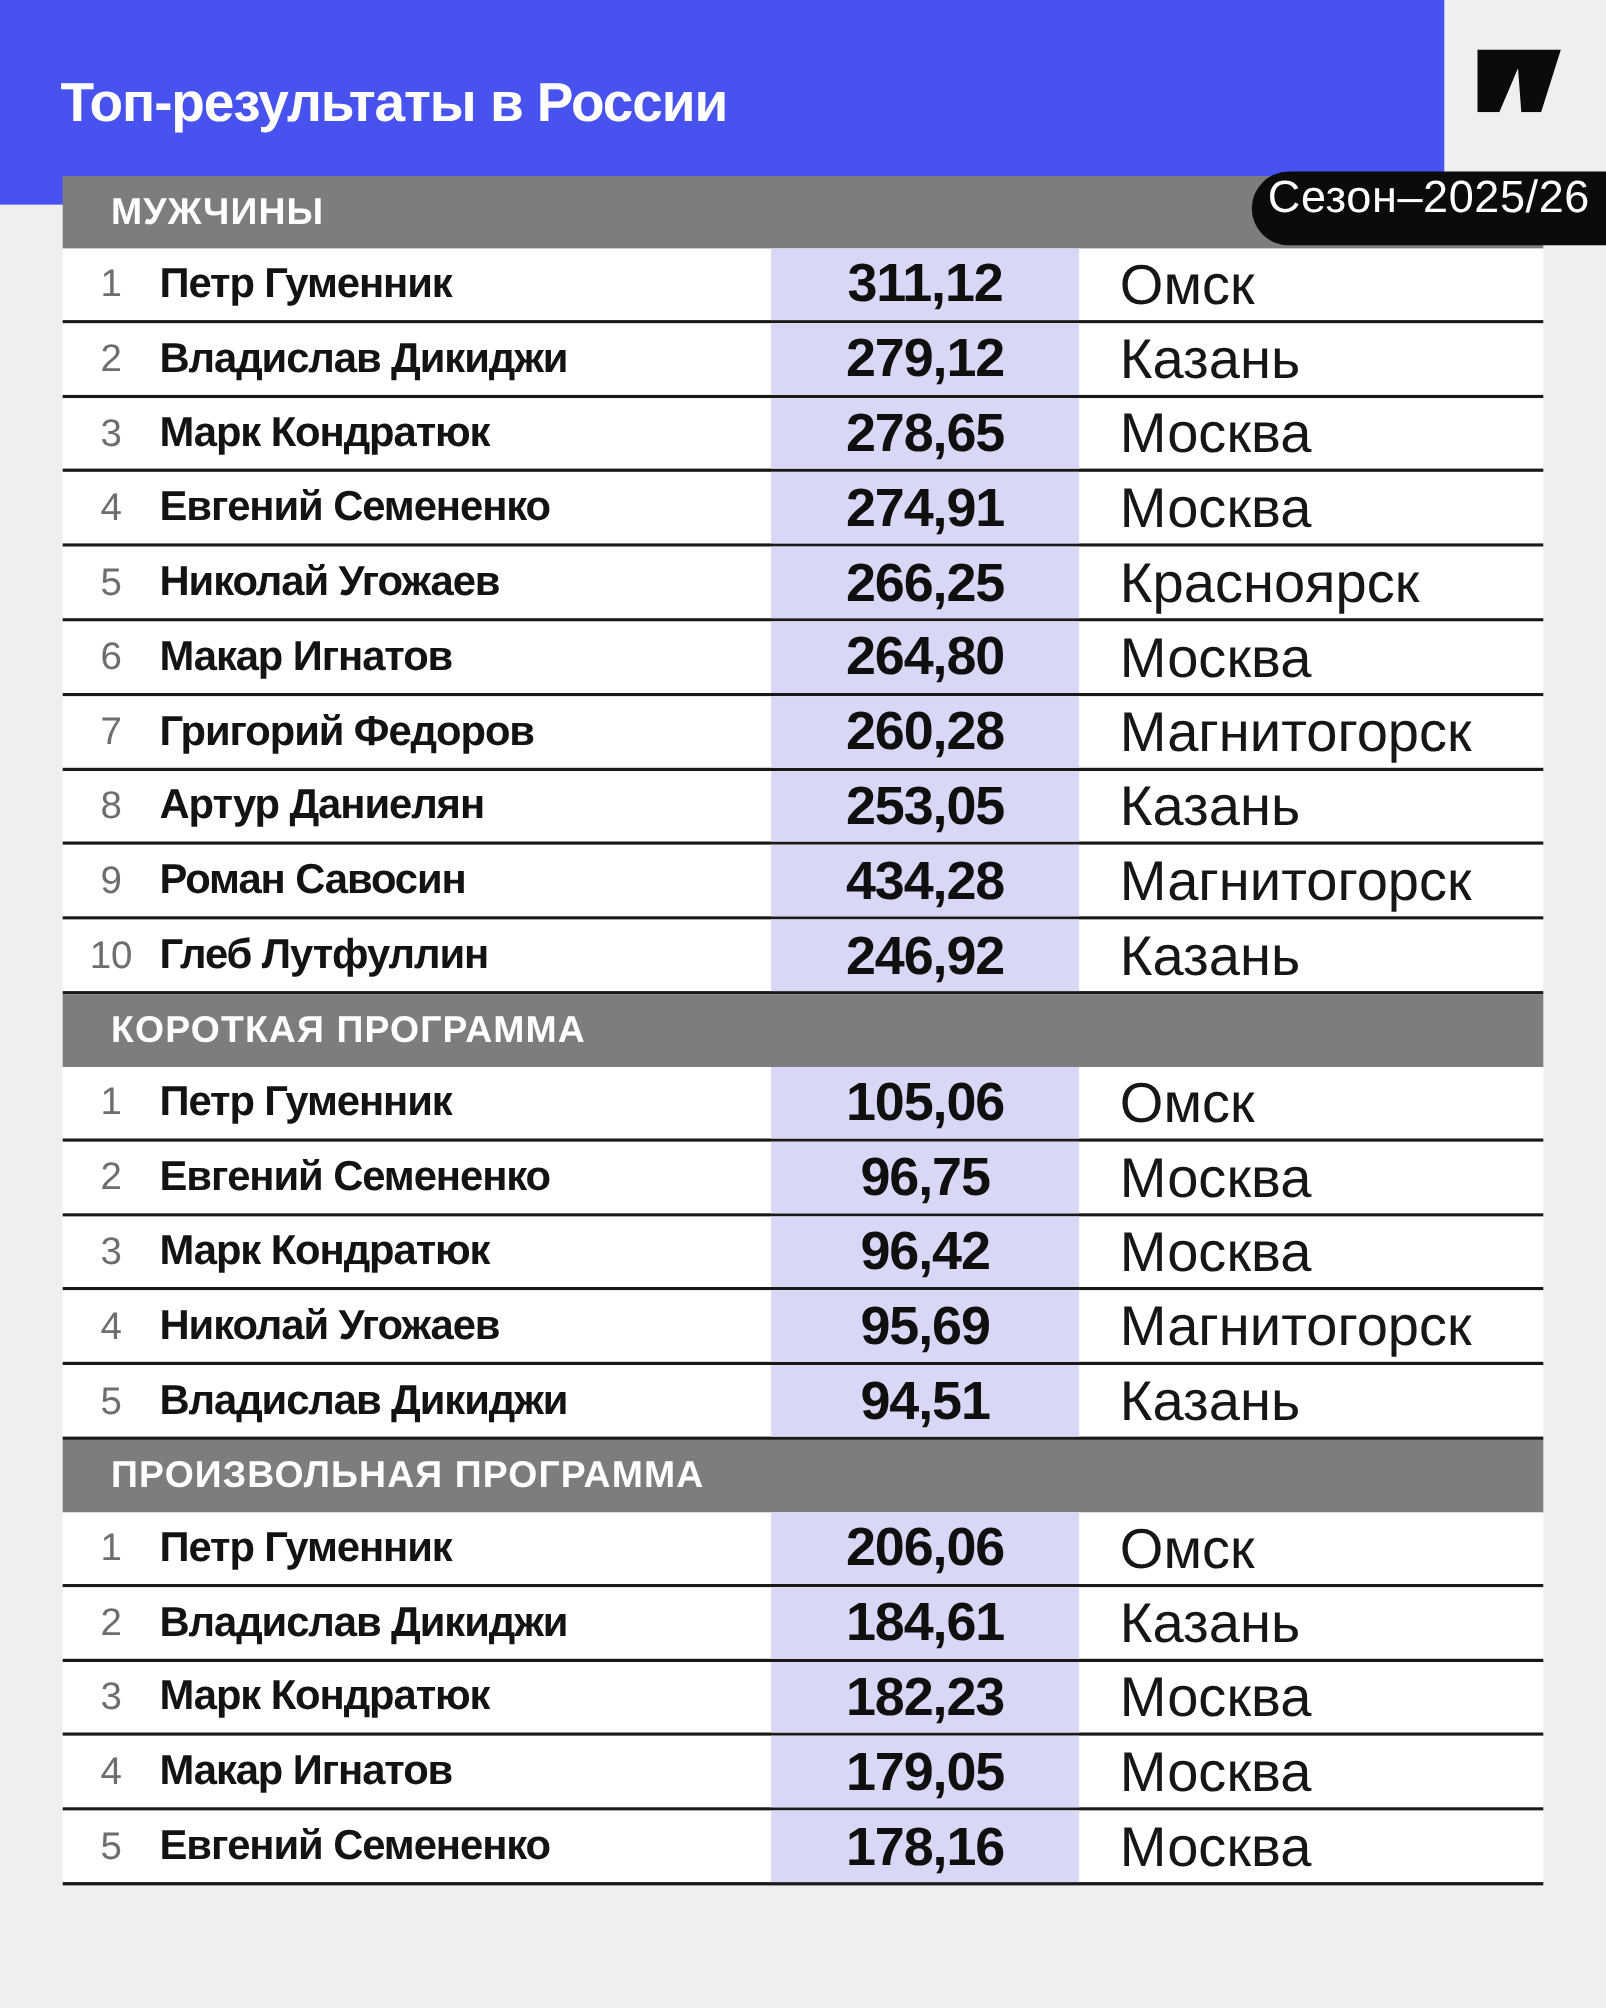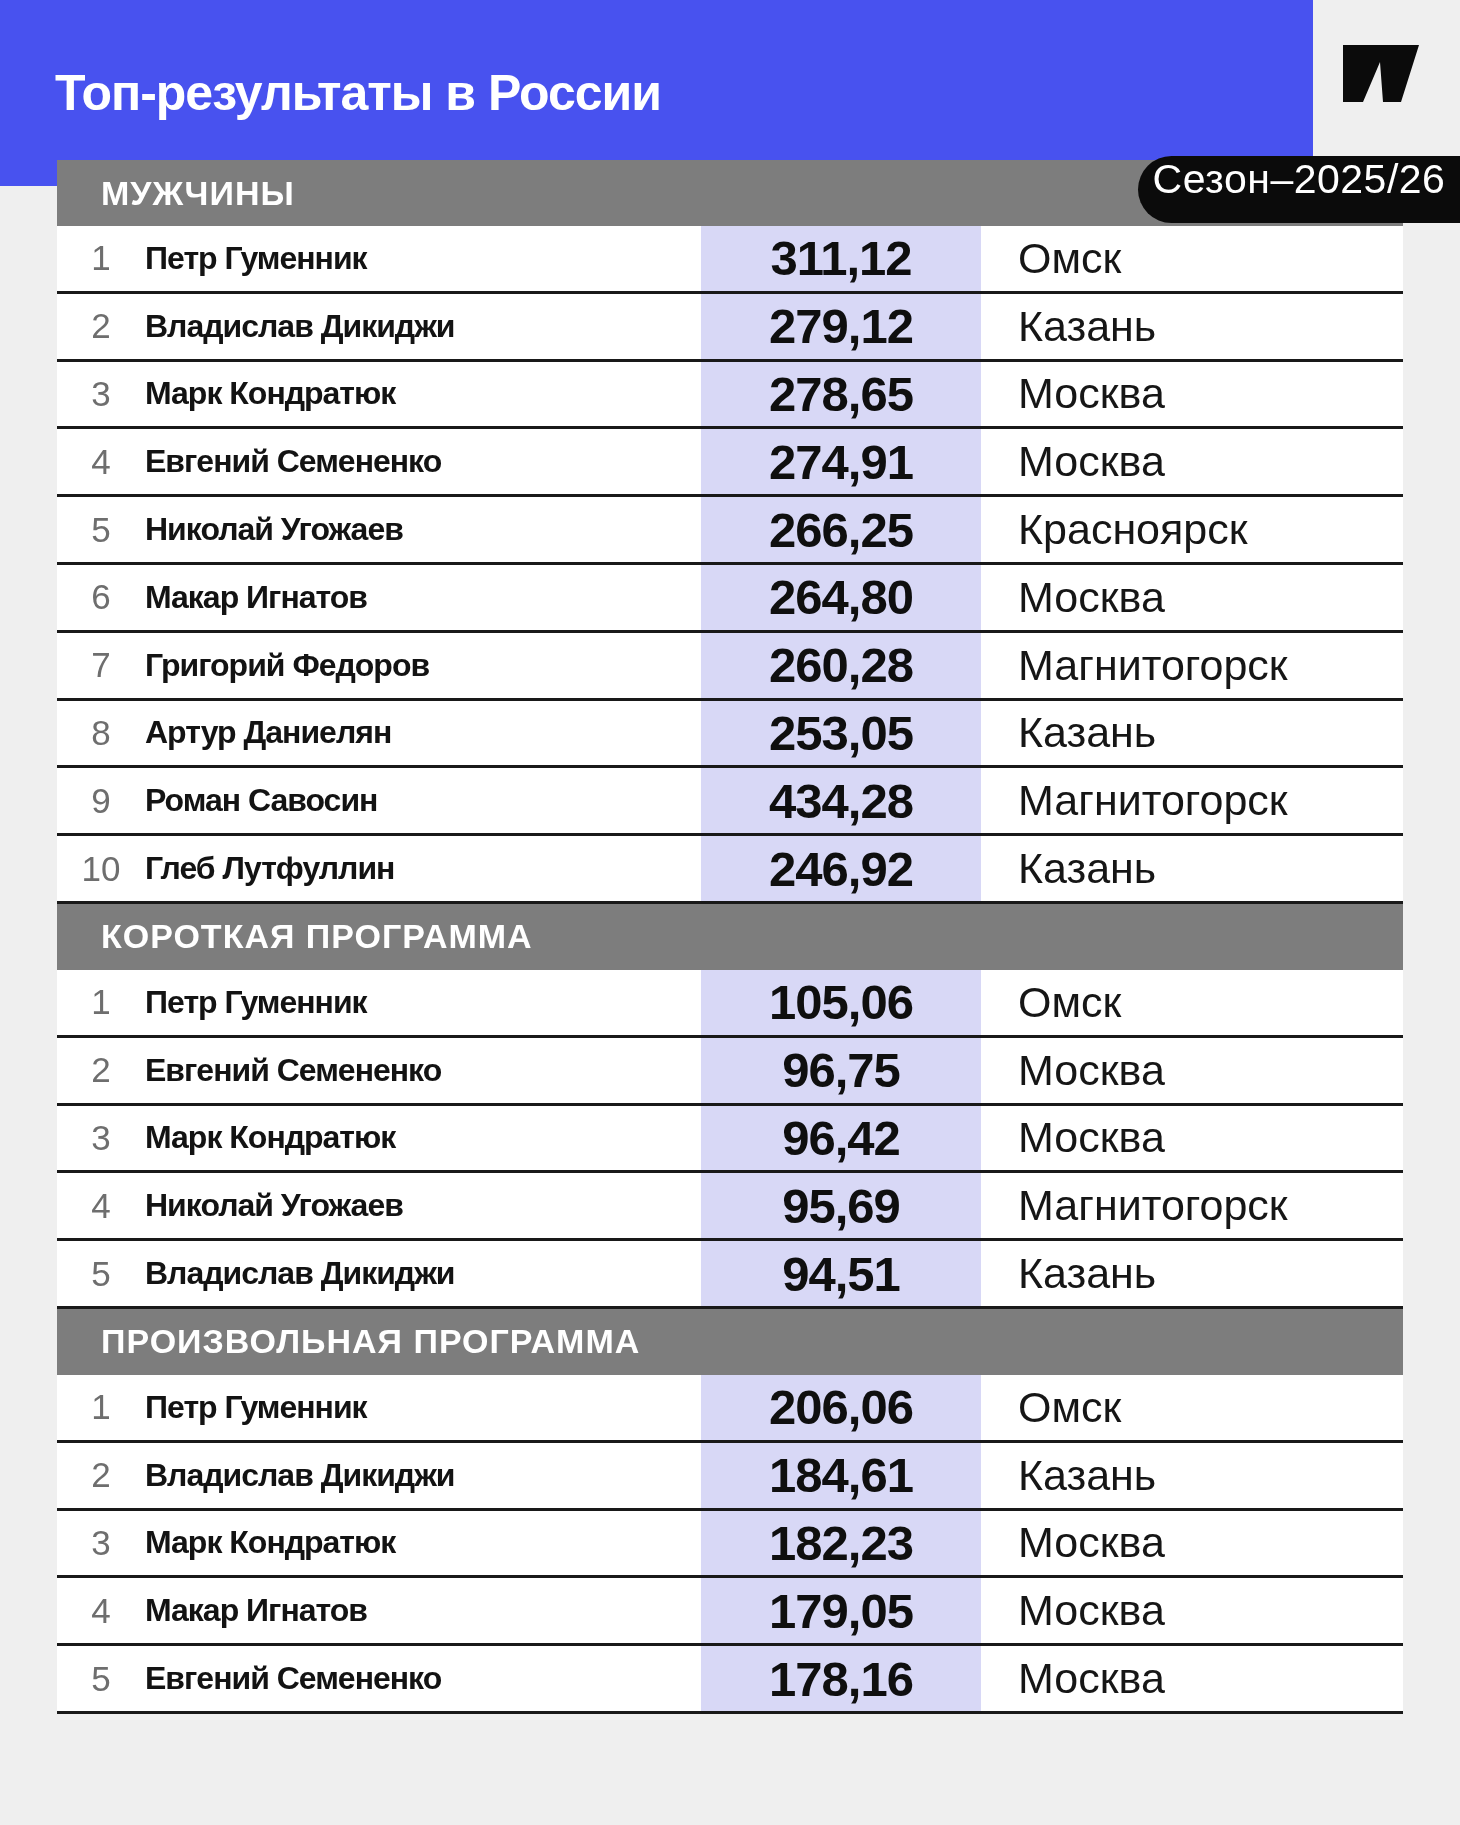--- a/index.html
+++ b/index.html
@@ -53,35 +53,35 @@
     border-bottom:3px solid #191919;
     display:grid;
     grid-template-columns:88px 556px 280px 1fr;
     align-items:center;
   }
   .rank {
     text-align:center;
     font-size:35px; color:#6e6e6e;
   }
   .name {
-    font-size:32px; font-weight:700; letter-spacing:-1px; color:#131313;
+    font-size:38px; font-weight:700; letter-spacing:-1px; color:#131313;
     white-space:nowrap;
   }
   .score-cell {
     background:#d8d8f6;
     height:100%;
     display:flex; align-items:center; justify-content:center;
   }
   .score {
     font-size:49px; font-weight:700; letter-spacing:-1px; color:#0f0f0f;
     white-space:nowrap;
   }
   .city {
     padding-left:37px;
-    font-size:43px; font-weight:400; color:#161616;
+    font-size:51px; font-weight:400; color:#161616;
     white-space:nowrap;
   }
 </style>
 </head>
 <body>
 
 <div class="blue-band"></div>
 
 <div class="page-title">Топ-результаты в России</div>
 

